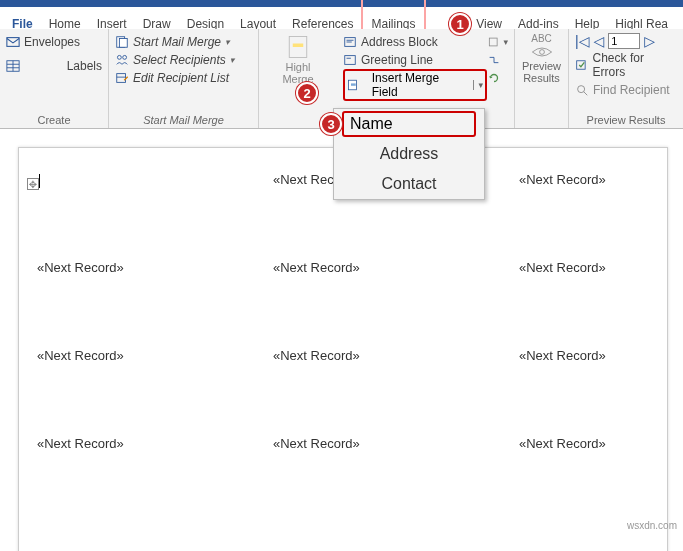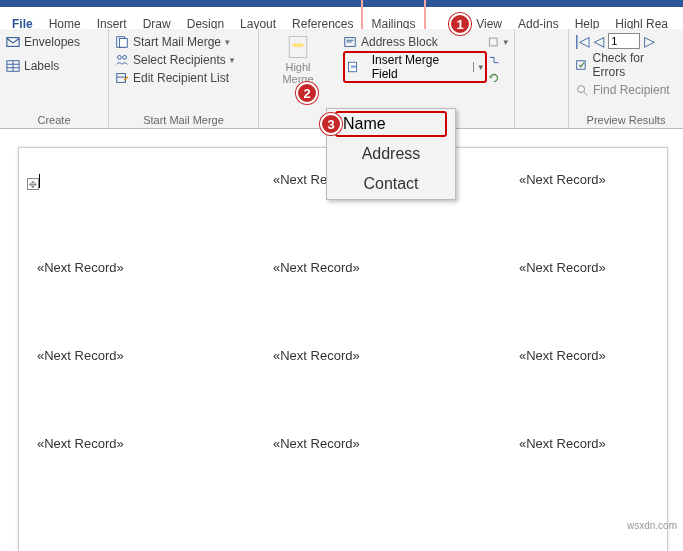--- a/index.html
+++ b/index.html
@@ -17,21 +17,21 @@
   .ritem svg { width: 14px; height: 14px; }
   .bigbtn { display: flex; flex-direction: column; align-items: center; justify-content: center; color: #888; font-size: 11px; padding: 0 6px; }
   .bigbtn svg { width: 28px; height: 28px; }
   .insert-merge-btn { border: 2px solid #c00; border-radius: 3px; padding: 0 2px; display: flex; align-items: center; gap: 12px; font-size: 12px; position: relative; }
   .insert-merge-btn .chev { padding-left: 4px; border-left: 1px solid #888; margin-left: 2px;}
 
   .nav-arrows { display: flex; align-items: center; gap: 4px; }
   .nav-arrows .nb { color: #2b579a; font-size: 14px; }
   .recnum { width: 32px; height: 16px; border: 1px solid #888; font-size: 11px; padding: 0 2px; color: #000; }
 
-  .dropdown { position: absolute; top: 108px; left: 326px; width: 130px; background: #f3f3f3; border: 1px solid #bbb; box-shadow: 2px 2px 4px rgba(0,0,0,0.25); z-index: 20; }
+  .dropdown { position: absolute; top: 108px; left: 333px; width: 152px; background: #f3f3f3; border: 1px solid #bbb; box-shadow: 2px 2px 4px rgba(0,0,0,0.25); z-index: 20; }
   .dropdown .ditem { padding: 6px 14px; font-size: 16px; color: #333; text-align: center; }
   .ditem-name-box { border: 2px solid #c00; border-radius: 3px; margin: 2px 8px; padding: 2px 6px; text-align: left; position: relative; }
 
   .doc-area { padding: 18px; background: #fff; height: calc(551px - 129px); overflow: hidden; }
   .page { border: 1px solid #ccc; box-shadow: 0 0 3px rgba(0,0,0,0.15); width: 650px; min-height: 420px; padding: 20px 0 0 0; position: relative;}
   .anchor-icon { position: absolute; top: 30px; left: 8px; font-size: 13px; color: #888; border:1px solid #888; padding:0 1px; line-height:10px; font-family: monospace;}
   .label-grid { display: flex; flex-direction: column; }
   .label-row { display: flex; height: 88px; }
   .label-cell { width: 175px; padding: 4px 8px; font-size: 13px; color: #333; margin-left:30px;}
   .label-cell.first-cell { margin-left: 10px; }
@@ -67,34 +67,34 @@
 
   <div class="rgroup" style="width:109px;">
     <div>
       <div class="ritem">
         <svg viewBox="0 0 16 16">
             <rect x="1" y="3" width="14" height="10" fill="none" stroke="#2b579a" stroke-width="1.2"></rect>
             <path d="M1 4 L8 9 L15 4" fill="none" stroke="#2b579a" stroke-width="1.2"></path>
           </svg>
         <span>Envelopes</span>
       </div>
-      <div class="ritem" style="margin-top:6px;">
+      <div class="ritem" style="margin-top:6px;justify-content:space-between;">
         <svg viewBox="0 0 16 16">
             <rect x="1" y="2" width="14" height="12" fill="none" stroke="#2b579a"></rect>
             <line x1="1" y1="6" x2="15" y2="6" stroke="#2b579a"></line>
             <line x1="1" y1="10" x2="15" y2="10" stroke="#2b579a"></line>
             <line x1="8" y1="2" x2="8" y2="14" stroke="#2b579a"></line>
           </svg>
         <span>Labels</span>
       </div>
     </div>
     <div class="rgroup-label">Create</div>
   </div>
 
-  <div class="rgroup" style="width:150px;">
+  <div class="rgroup" style="width:150px;font-style:italic;">
     <div>
       <div class="ritem">
         <svg viewBox="0 0 16 16">
             <rect x="2" y="2" width="9" height="12" fill="#fff" stroke="#2b579a"></rect>
             <rect x="5" y="4" width="9" height="10" fill="#fff" stroke="#2b579a"></rect>
           </svg>
         <span>Start Mail Merge</span>
         <span style="font-size:9px;color:#666;">▾</span>
       </div>
       <div class="ritem">
@@ -133,20 +133,27 @@
   <div class="rgroup" style="width:150px; border-right:none; padding-right:0;">
     <div>
       <div class="ritem">
         <svg viewBox="0 0 16 16">
             <rect x="2" y="3" width="12" height="10" fill="none" stroke="#2b579a"></rect>
             <line x1="4" y1="6" x2="12" y2="6" stroke="#2b579a"></line>
             <line x1="4" y1="8" x2="10" y2="8" stroke="#2b579a"></line>
           </svg>
         <span>Address Block</span>
       </div>
+      <div class="ritem">
+        <svg viewBox="0 0 16 16">
+            <rect x="2" y="3" width="12" height="10" fill="none" stroke="#2b579a"></rect>
+            <line x1="4" y1="6" x2="9" y2="6" stroke="#2b579a"></line>
+          </svg>
+        <span>Greeting Line</span>
+      </div>
       <div class="insert-merge-btn">
         <svg viewBox="0 0 16 16" style="width:14px;height:14px;">
             <rect x="2" y="2" width="10" height="12" fill="#fff" stroke="#2b579a"></rect>
             <rect x="5" y="6" width="6" height="3" fill="#7aa7d8"></rect>
           </svg>
         <span>Insert Merge Field</span>
         <span class="chev" style="font-size:9px;color:#666;">▾</span>
       </div>
     </div>
     <div style="height:14px;"></div>
@@ -169,20 +176,29 @@
           <svg viewBox="0 0 16 16">
             <path d="M4 8 A4 4 0 1 1 8 12" fill="none" stroke="#51914e" stroke-width="1.5"></path>
             <path d="M3 6 L4 8 L6 7" fill="none" stroke="#51914e"></path>
           </svg>
         </div>
     </div>
     <div style="height:14px;"></div>
   </div>
 
   <div class="rgroup" style="width:54px;">
+    <div class="bigbtn" style="color:#666;">
+      <span style="font-size:10px;color:#888;">ABC</span>
+      <svg viewBox="0 0 32 20" style="width:30px;height:16px;">
+          <path d="M4 10 Q16 0 28 10 Q16 20 4 10 Z" fill="none" stroke="#888"></path>
+          <circle cx="16" cy="10" r="3" fill="none" stroke="#888"></circle>
+        </svg>
+      <span>Preview</span>
+      <span>Results</span>
+    </div>
     <div style="height:2px;"></div>
   </div>
 
   <div class="rgroup" style="flex:1; border-right:none;">
     <div>
       <div class="nav-arrows">
         <span class="nb">|◁</span>
         <span class="nb">◁</span>
         <input class="recnum" value="1" style="">
         <span class="nb">▷</span>

